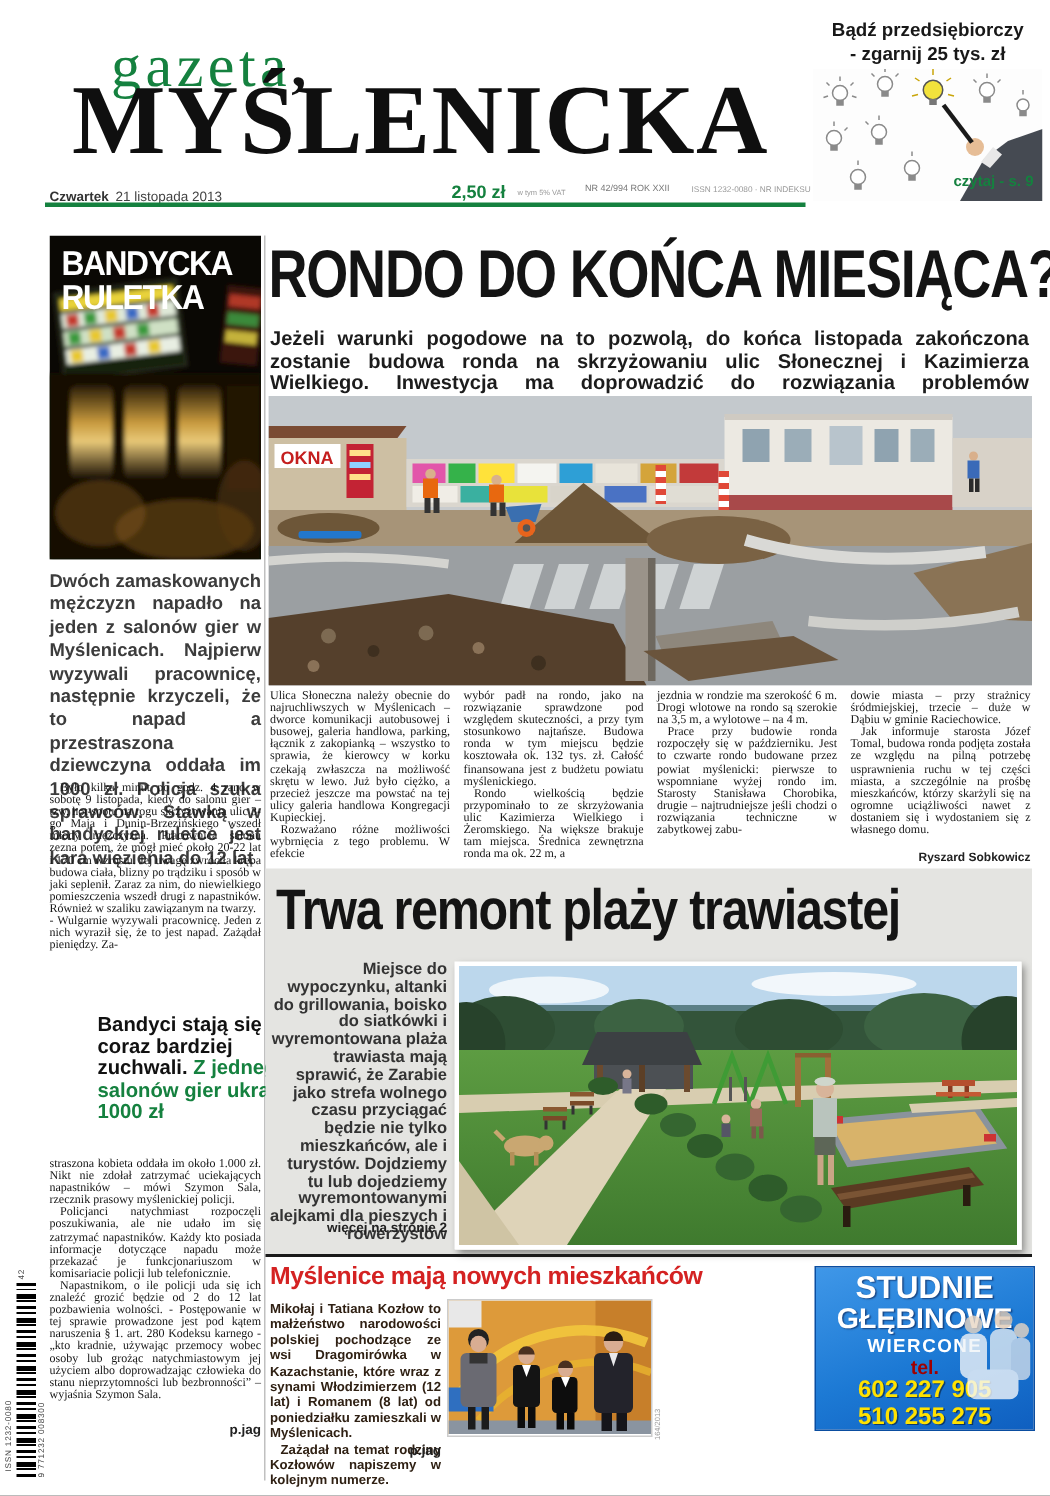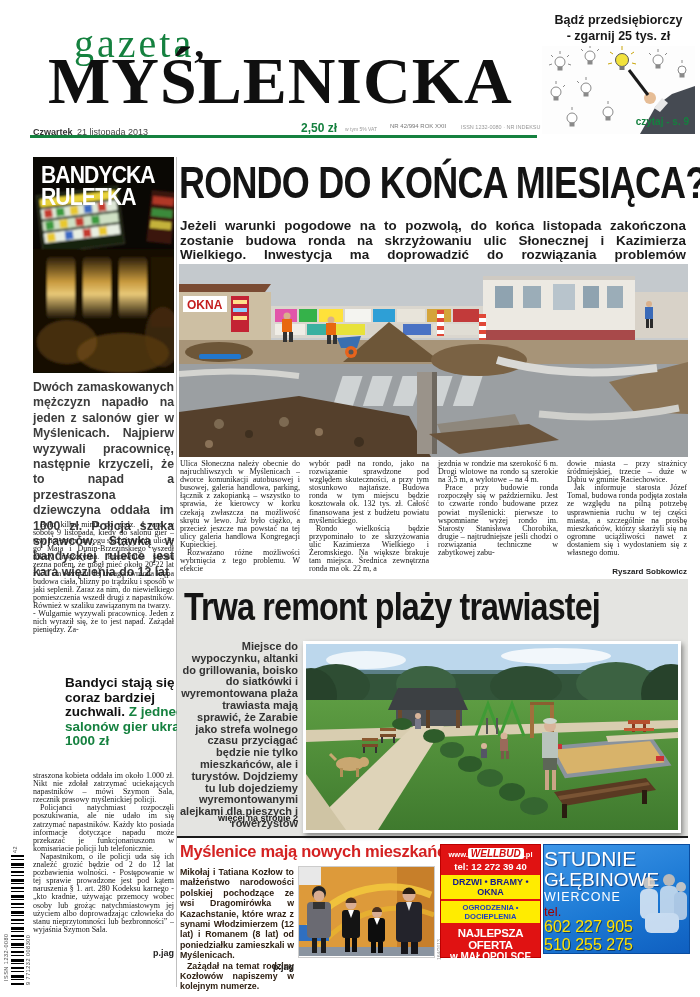--- a/index.html
+++ b/index.html
@@ -47,21 +47,21 @@
   .wellbud{background:#e01212;color:#fff;text-align:center;font-weight:bold;border:1px solid #b00;}
   .wb-url{font-size:7.5px;padding-top:3px;}
   .wb-brand{display:inline-block;background:#fff;color:#d01111;font-style:italic;font-size:10px;
             padding:0 3px;border-radius:2px;}
   .wb-tel{font-size:9.5px;padding:2px 0 3px 0;}
   .wb-y1{background:#ffec00;color:#141a8c;font-size:9px;padding:2px 0;}
   .wb-y2{background:#ffec00;color:#1f3fbf;font-size:7.6px;padding:2px 0;margin-top:2px;}
   .wb-off{font-size:11.5px;padding-top:4px;letter-spacing:-.3px;}
   .wb-mal{font-size:10px;}
   .studnie{background:linear-gradient(160deg,#3f97e8 0%,#1c79d4 55%,#0f5fc0 100%);
-           color:#fff;text-align:left;font-weight:normal;border:1px solid #0a4da0;overflow:hidden;}
+           color:#fff;text-align:center;font-weight:bold;border:1px solid #0a4da0;overflow:hidden;}
   .st-l1{font-size:21px;line-height:22px;padding-top:3px;text-shadow:1px 1px 1px rgba(0,0,40,.5);}
   .st-l2{font-size:19px;line-height:20px;text-shadow:1px 1px 1px rgba(0,0,40,.5);}
   .st-l3{font-size:12.5px;letter-spacing:1px;line-height:15px;}
   .st-tel{font-size:13px;color:#a00000;line-height:13px;}
   .st-ph{font-size:16px;color:#ffe200;line-height:18px;text-shadow:1px 1px 0 rgba(0,0,0,.45);}
   .st-people{position:absolute;right:2px;top:28px;width:52px;height:60px;opacity:.8;}
   
   .bc-stripes{background:repeating-linear-gradient(to bottom,
       #000 0 2px,#fff 2px 4px,#000 4px 5px,#fff 5px 8px,#000 8px 11px,#fff 11px 12px,
       #000 12px 13px,#fff 13px 16px);}
@@ -554,30 +554,20 @@
           <path d="M103.5 27 a6.5 6.5 0 0 1 13 0 z" fill="#2a1d12"></path>
          <rect x="97" y="35" width="26" height="40" rx="4" fill="#23232b"></rect>
           <polygon points="107,35 113,35 110,44" fill="#e8e8ea"></polygon>
          <rect x="102" y="75" width="7" height="12" fill="#15151a"></rect>
           <rect x="112" y="75" width="7" height="12" fill="#15151a"></rect>
         </g>
     </svg>
   </div>
   <div class="abs credit" style="left:436px;top:915px;height:45px;">164/2013</div>
 
-  <div class="abs wellbud" style="left:440px;top:844px;width:99px;height:112px;">
-    <div class="wb-url">
-      <span>www.</span><span class="wb-brand">WELLBUD</span><span>.pl</span>
-    </div>
-    <div class="wb-tel">tel: 12 272 39 40</div>
-    <div class="wb-y1">DRZWI • BRAMY • OKNA</div>
-    <div class="wb-y2">OGRODZENIA • DOCIEPLENIA</div>
-    <div class="wb-off">NAJLEPSZA OFERTA</div>
-    <div class="wb-mal">w MAŁOPOLSCE</div>
-  </div>
 
   <div class="abs studnie" style="left:543px;top:844px;width:145px;height:108px;">
     <div class="st-people">
       <svg width="52" height="60" viewBox="0 0 52 60">
         <circle cx="14" cy="10" r="6" fill="#e8d6c4"></circle>
           <rect x="5" y="16" width="18" height="30" rx="6" fill="#f0f4f8"></rect>
         <circle cx="34" cy="7" r="6" fill="#dfc9b4"></circle>
           <rect x="25" y="13" width="18" height="34" rx="6" fill="#dfe9f2"></rect>
         <circle cx="46" cy="14" r="5" fill="#e8d6c4"></circle>
           <rect x="39" y="19" width="13" height="28" rx="5" fill="#cfdcea"></rect>

